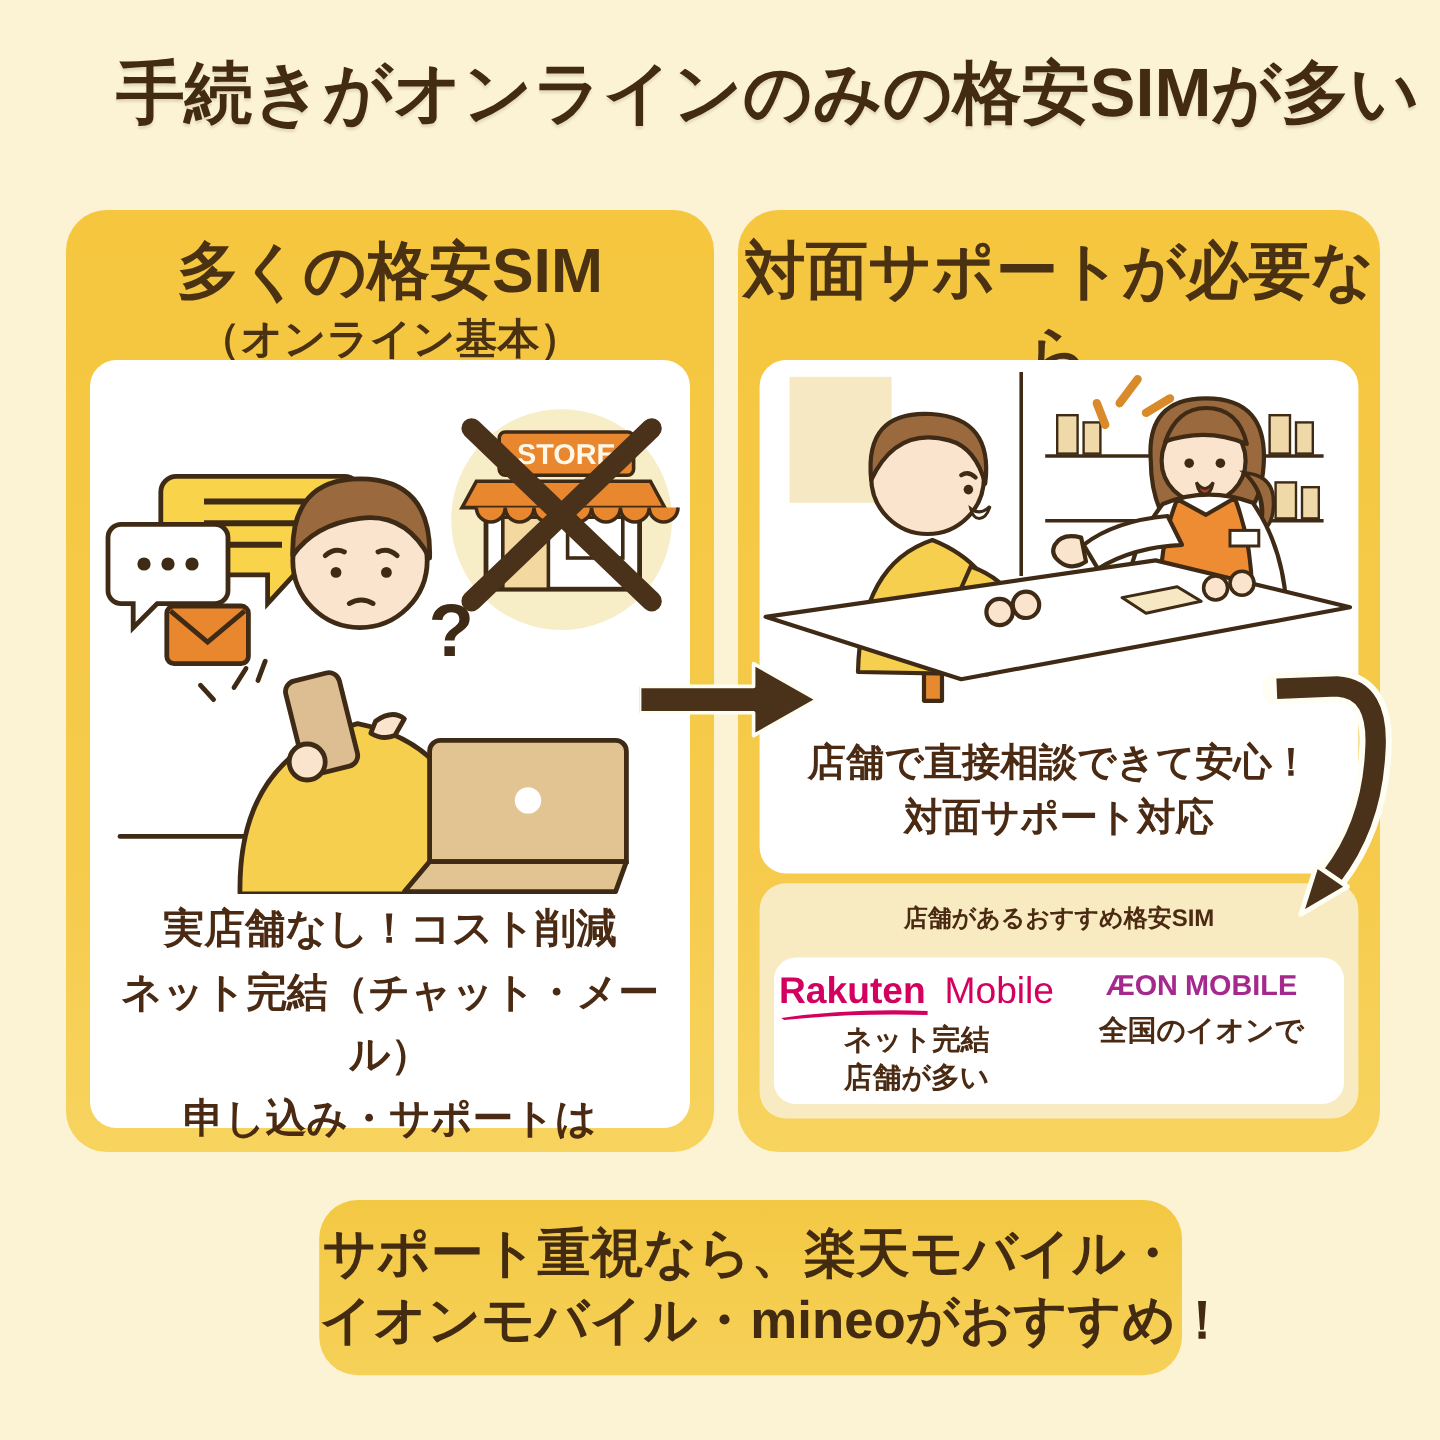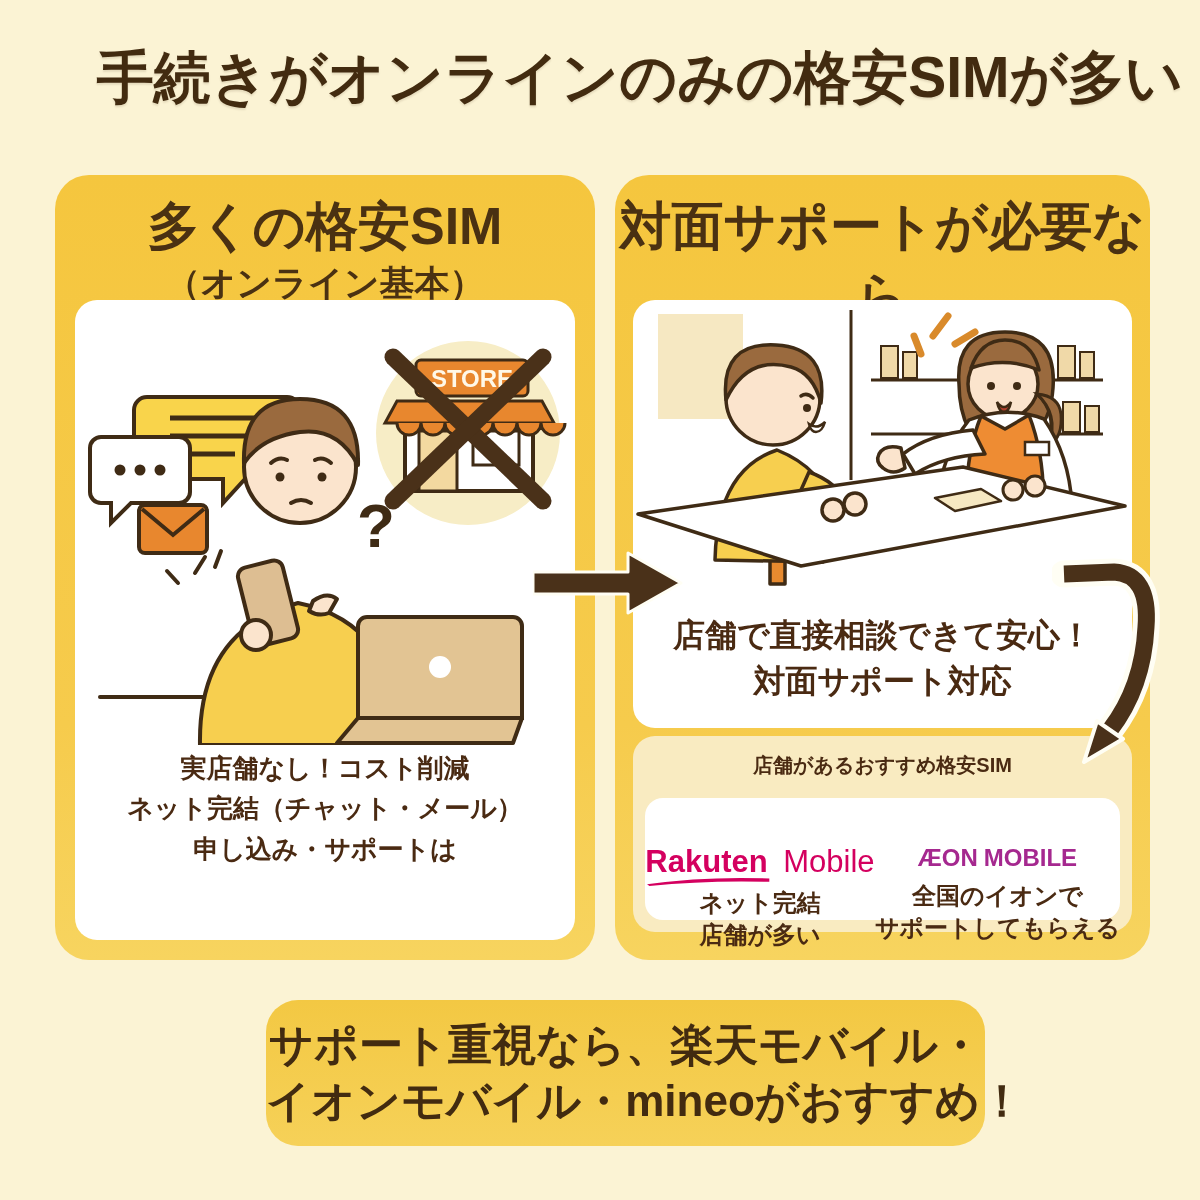--- a/index.html
+++ b/index.html
@@ -37,39 +37,39 @@
   .panel-header .l2{display:block;font-size:35px;line-height:1.25;}
   .white-box{
     position:absolute;background:#FFFFFF;border-radius:22px;
   }
   .white-left{left:75px;top:300px;width:500px;height:640px;}
   .white-right{left:633px;top:300px;width:499px;height:428px;}
   .illu{position:absolute;}
   .body-text{
     position:absolute;text-align:center;color:#4A2A12;font-weight:900;
   }
-  .left-body{left:75px;top:748px;width:500px;font-size:26px;line-height:1.55;}
+  .left-body{left:75px;top:748px;width:500px;font-size:34px;line-height:1.55;}
   .right-body{left:633px;top:612px;width:499px;font-size:32px;line-height:1.45;}
   .cream-box{
     position:absolute;left:633px;top:736px;width:499px;height:196px;
     background:#F9EBC1;border-radius:22px;
   }
   .cream-heading{
     position:absolute;left:633px;top:752px;width:499px;
     text-align:center;font-size:20px;font-weight:900;color:#4A2A12;
     white-space:nowrap;
   }
   .logo-box{
     position:absolute;left:645px;top:798px;width:475px;height:122px;
     background:#FFFFFF;border-radius:18px;
     display:flex;flex-direction:row;align-items:stretch;
   }
   .provider{
     flex:1 1 50%;display:flex;flex-direction:column;align-items:center;
-    justify-content:flex-start;padding-top:12px;margin-top:36px;
+    justify-content:flex-start;padding-top:12px;
   }
   .rk-logo{
     font-size:31px;color:#D4005F;line-height:1;position:relative;
     white-space:nowrap;
   }
   .rk-bold{font-weight:900;position:relative;display:inline-block;}
   .rk-bold svg{position:absolute;left:2px;bottom:-9px;width:100%;height:10px;}
   .rk-light{font-weight:500;margin-left:7px;}
   .aeon-logo{
     font-size:24px;color:#A5288F;font-weight:900;line-height:1;
@@ -272,21 +272,20 @@
         <div>ネット完結</div>
         <div>店舗が多い</div>
       </div>
     </div>
     <div class="provider">
       <div class="aeon-logo">
         <span>ÆON</span><span class="sp">MOBILE</span>
       </div>
       <div class="provider-desc">
         <div>全国のイオンで</div>
-        <div>サポートしてもらえる</div>
       </div>
     </div>
   </div>
 
   <svg class="illu" style="left:533px;top:548px;" width="150" height="70" viewBox="0 0 150 70">
     <polygon points="0,24 95,24 95,5 148,35 95,65 95,46 0,46" fill="#4A3119" stroke="#FFFEF4" stroke-width="3" stroke-linejoin="round"></polygon>
   </svg>
 
   <svg class="illu" style="left:1052px;top:552px;" width="120" height="225" viewBox="0 0 120 225">
     <path d="M12 22 L62 20 Q98 22 94 75 Q91 135 58 178" fill="none" stroke="#FFFEF4" stroke-width="27" stroke-linecap="round"></path>

